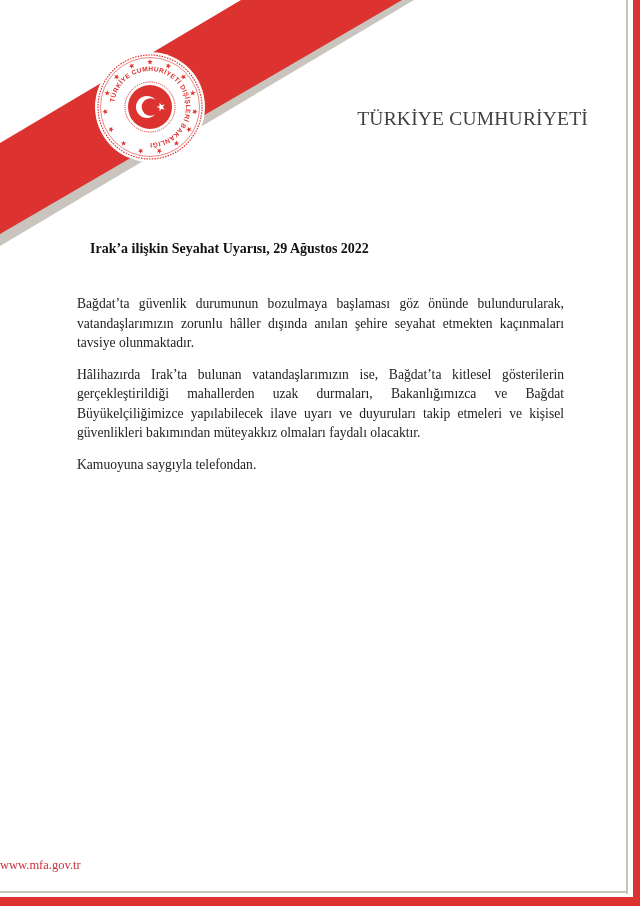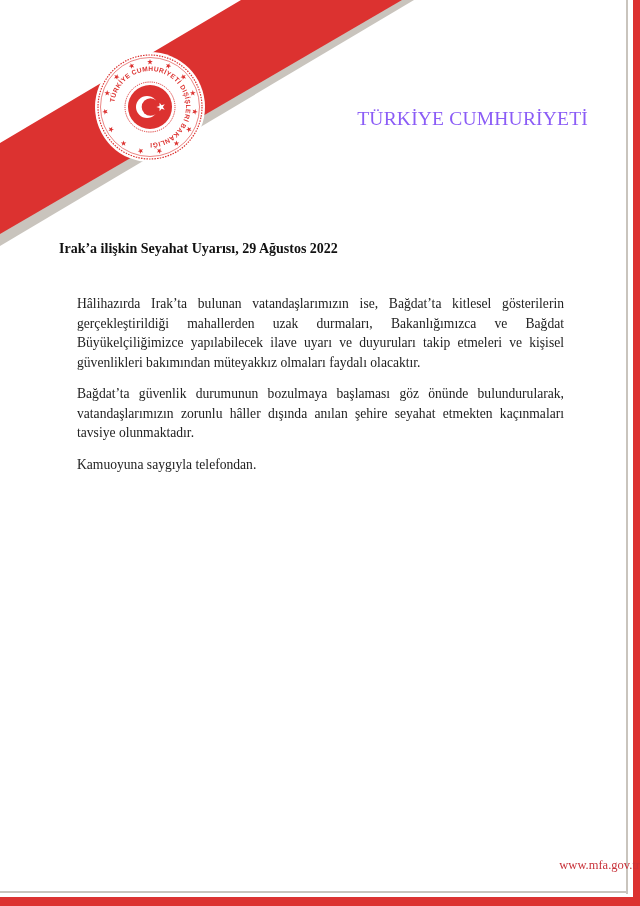--- a/index.html
+++ b/index.html
@@ -10,35 +10,35 @@
       color: #1a1a1a;
     }
     .banner { position: absolute; left: 0; top: 0; width: 640px; height: 300px; }
     .frame-right-gray { position: absolute; left: 626px; top: 0; width: 2px; height: 894px; background: #c9c4bd; }
     .frame-right-red { position: absolute; left: 633px; top: 0; width: 7px; height: 906px; background: #dc3230; }
     .frame-bottom-gray { position: absolute; left: 0; top: 891px; width: 628px; height: 2px; background: #c9c4bd; }
     .frame-bottom-red { position: absolute; left: 0; top: 897px; width: 640px; height: 9px; background: #dc3230; }
 
     .ministry {
       position: absolute; right: 52px; top: 107px; text-align: center;
-      color: #8b5cf6; font-size: 19.5px; line-height: 24px; letter-spacing: 0.2px;
+      color: #404040; font-size: 19.5px; line-height: 24px; letter-spacing: 0.2px;
     }
     .ministry div { white-space: nowrap; }
 
     .doc-title {
-      position: absolute; left: 59px; top: 240px;
+      position: absolute; left: 90px; top: 240px;
       font-weight: bold; font-size: 14px; line-height: 18px; color: #111;
     }
     .content {
       position: absolute; left: 77px; top: 294px; width: 487px;
       font-size: 13.6px; line-height: 19.5px; text-align: justify; color: #222;
     }
     .content p { margin: 0 0 12px 0; }
     .footer {
-      position: absolute; left: 0; width: 640px; top: 858px; text-align: right;
+      position: absolute; left: 0; width: 640px; top: 858px; text-align: left;
       color: #c8323a; font-size: 12.5px;
     }
   </style>
 </head>
 <body>
 
 <svg class="banner" viewBox="0 0 640 300" width="640" height="300">
 
   <polygon points="0,232 400,0 414,0 0,246" fill="#c9c4bd"></polygon>
 
@@ -89,18 +89,18 @@
 <div class="frame-bottom-gray"></div>
 <div class="frame-bottom-red"></div>
 
 <div class="ministry">
   <div>TÜRKİYE CUMHURİYETİ</div>
 </div>
 
 <div class="doc-title">Irak’a ilişkin Seyahat Uyarısı, 29 Ağustos 2022</div>
 
 <div class="content">
+  <p>Bağdat’ta güvenlik durumunun bozulmaya başlaması göz önünde bulundurularak, vatandaşlarımızın zorunlu hâller dışında anılan şehire seyahat etmekten kaçınmaları tavsiye olunmaktadır.</p>
   <p>Hâlihazırda Irak’ta bulunan vatandaşlarımızın ise, Bağdat’ta kitlesel gösterilerin gerçekleştirildiği mahallerden uzak durmaları, Bakanlığımızca ve Bağdat Büyükelçiliğimizce yapılabilecek ilave uyarı ve duyuruları takip etmeleri ve kişisel güvenlikleri bakımından müteyakkız olmaları faydalı olacaktır.</p>
-  <p>Bağdat’ta güvenlik durumunun bozulmaya başlaması göz önünde bulundurularak, vatandaşlarımızın zorunlu hâller dışında anılan şehire seyahat etmekten kaçınmaları tavsiye olunmaktadır.</p>
   <p>Kamuoyuna saygıyla telefondan.</p>
 </div>
 
 <div class="footer">www.mfa.gov.tr</div>
 
 </body></html>

